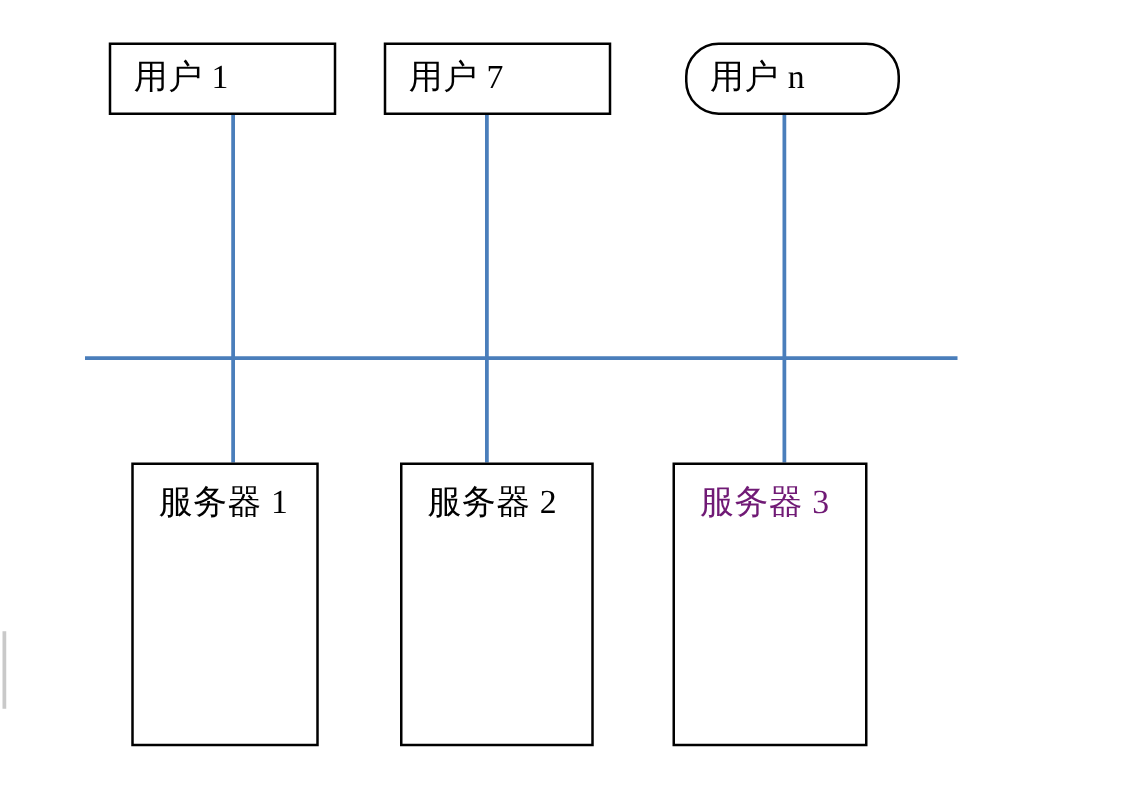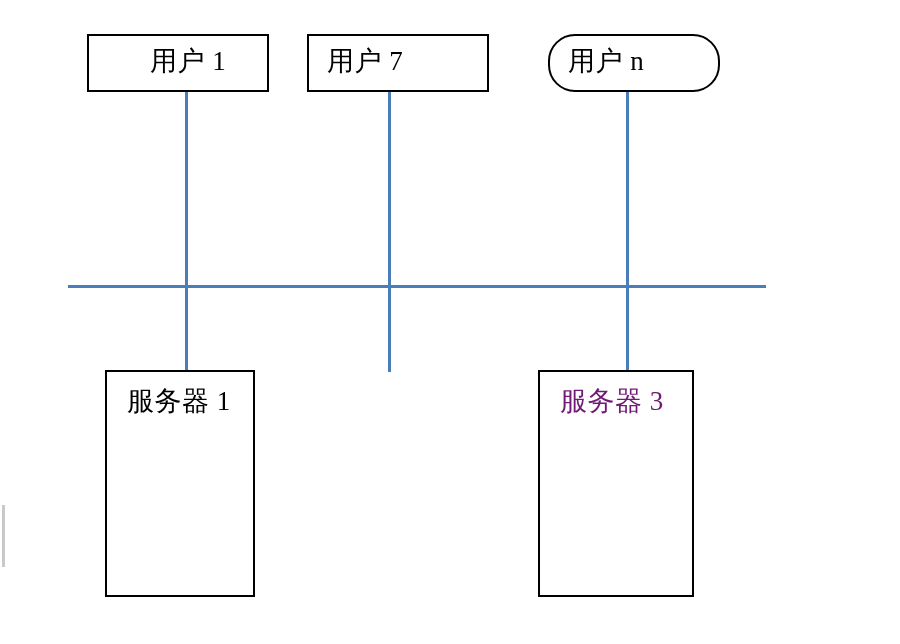--- a/index.html
+++ b/index.html
@@ -65,35 +65,38 @@
 
 <div id="canvas" style="background: rgb(255, 255, 255);">
 
   <div class="link-bus" style="left: 68px; top: 285px; width: 698px; height: 3px; background: rgb(74, 126, 187);"></div>
 
   <div class="link-vertical" style="left: 185px; top: 90px; height: 282px; background: rgb(74, 126, 187);"></div>
   <div class="link-vertical" style="left: 388px; top: 90px; height: 282px; background: rgb(74, 126, 187);"></div>
   <div class="link-vertical" style="left: 626px; top: 90px; height: 282px; background: rgb(74, 126, 187);"></div>
 
   <div class="node-box client-box" style="left: 87px; top: 34px; width: 182px; height: 58px; border-color: rgb(0, 0, 0);">
-    <span class="node-label" style="color: rgb(0, 0, 0); margin-left: 43px;">用户 1</span>
+    <span class="node-label" style="color: rgb(0, 0, 0);">用户 1</span>
   </div>
 
   <div class="node-box client-box" style="left: 307px; top: 34px; width: 182px; height: 58px; border-color: rgb(0, 0, 0);">
     <span class="node-label" style="color: rgb(0, 0, 0);">用户 7</span>
   </div>
 
   <div class="node-box client-box" style="left: 548px; top: 34px; width: 172px; height: 58px; border-color: rgb(0, 0, 0); border-radius: 27px;">
     <span class="node-label" style="color: rgb(0, 0, 0);">用户 n</span>
   </div>
 
   <div class="node-box server-box" style="left: 105px; top: 370px; width: 150px; height: 227px; border-color: rgb(0, 0, 0);">
     <span class="node-label" style="color: rgb(0, 0, 0);">服务器 1</span>
   </div>
 
+  <div class="node-box server-box" style="left: 320px; top: 370px; width: 155px; height: 227px; border-color: rgb(0, 0, 0);">
+    <span class="node-label" style="color: rgb(0, 0, 0);">服务器 2</span>
+  </div>
 
   <div class="node-box server-box" style="left: 538px; top: 370px; width: 156px; height: 227px; border-color: rgb(0, 0, 0);">
     <span class="node-label" style="color: #701a75;">服务器 3</span>
   </div>
 
   <div class="artifact-line" style="left: 2px; top: 505px; width: 3px; height: 62px; background: rgb(201, 201, 201);"></div>
 
 </div>
 
 </body></html>

